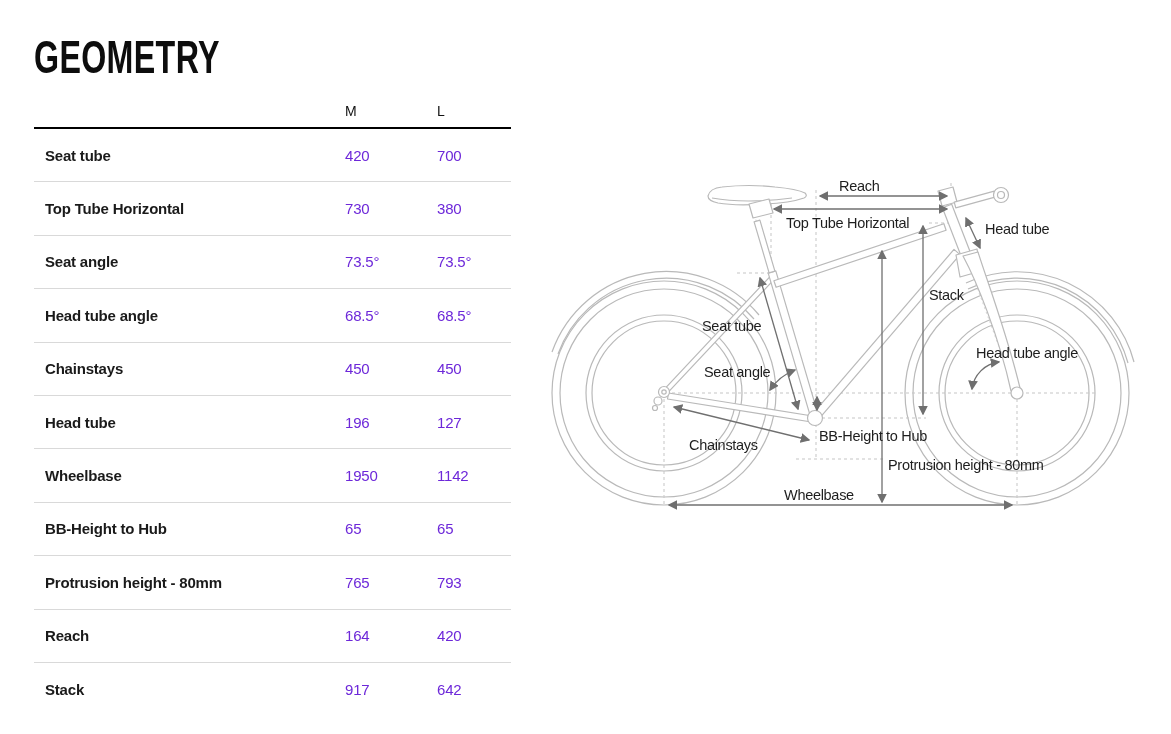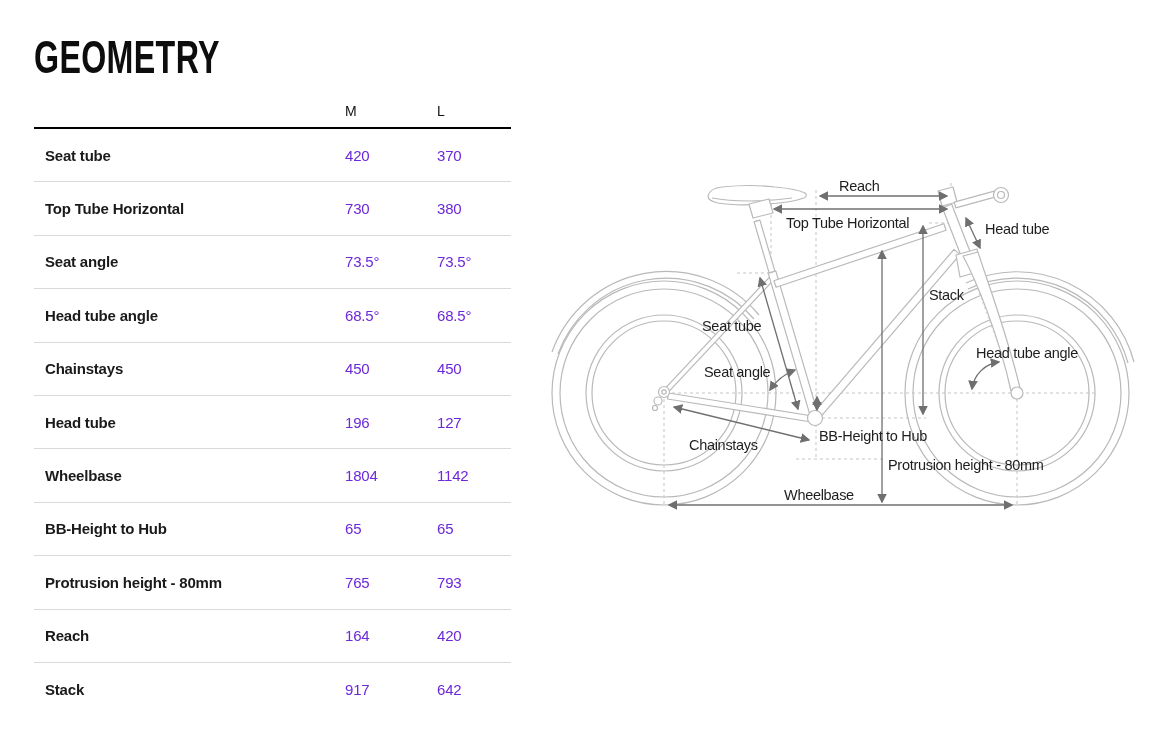--- a/index.html
+++ b/index.html
@@ -36,21 +36,21 @@
 
   <div class="geo-table">
     <div class="gt-head">
       <div></div>
       <div>M</div>
       <div>L</div>
     </div>
     <div class="gt-row">
       <div class="gt-label">Seat tube</div>
       <div class="gt-val">420</div>
-      <div class="gt-val">370</div>
+      <div class="gt-val">700</div>
     </div>
     <div class="gt-row">
       <div class="gt-label">Top Tube Horizontal</div>
       <div class="gt-val">730</div>
       <div class="gt-val">380</div>
     </div>
     <div class="gt-row">
       <div class="gt-label">Seat angle</div>
       <div class="gt-val">73.5°</div>
       <div class="gt-val">73.5°</div>
@@ -65,21 +65,21 @@
       <div class="gt-val">450</div>
       <div class="gt-val">450</div>
     </div>
     <div class="gt-row">
       <div class="gt-label">Head tube</div>
       <div class="gt-val">196</div>
       <div class="gt-val">127</div>
     </div>
     <div class="gt-row">
       <div class="gt-label">Wheelbase</div>
-      <div class="gt-val">1804</div>
+      <div class="gt-val">1950</div>
       <div class="gt-val">1142</div>
     </div>
     <div class="gt-row">
       <div class="gt-label">BB-Height to Hub</div>
       <div class="gt-val">65</div>
       <div class="gt-val">65</div>
     </div>
     <div class="gt-row">
       <div class="gt-label">Protrusion height - 80mm</div>
       <div class="gt-val">765</div>

